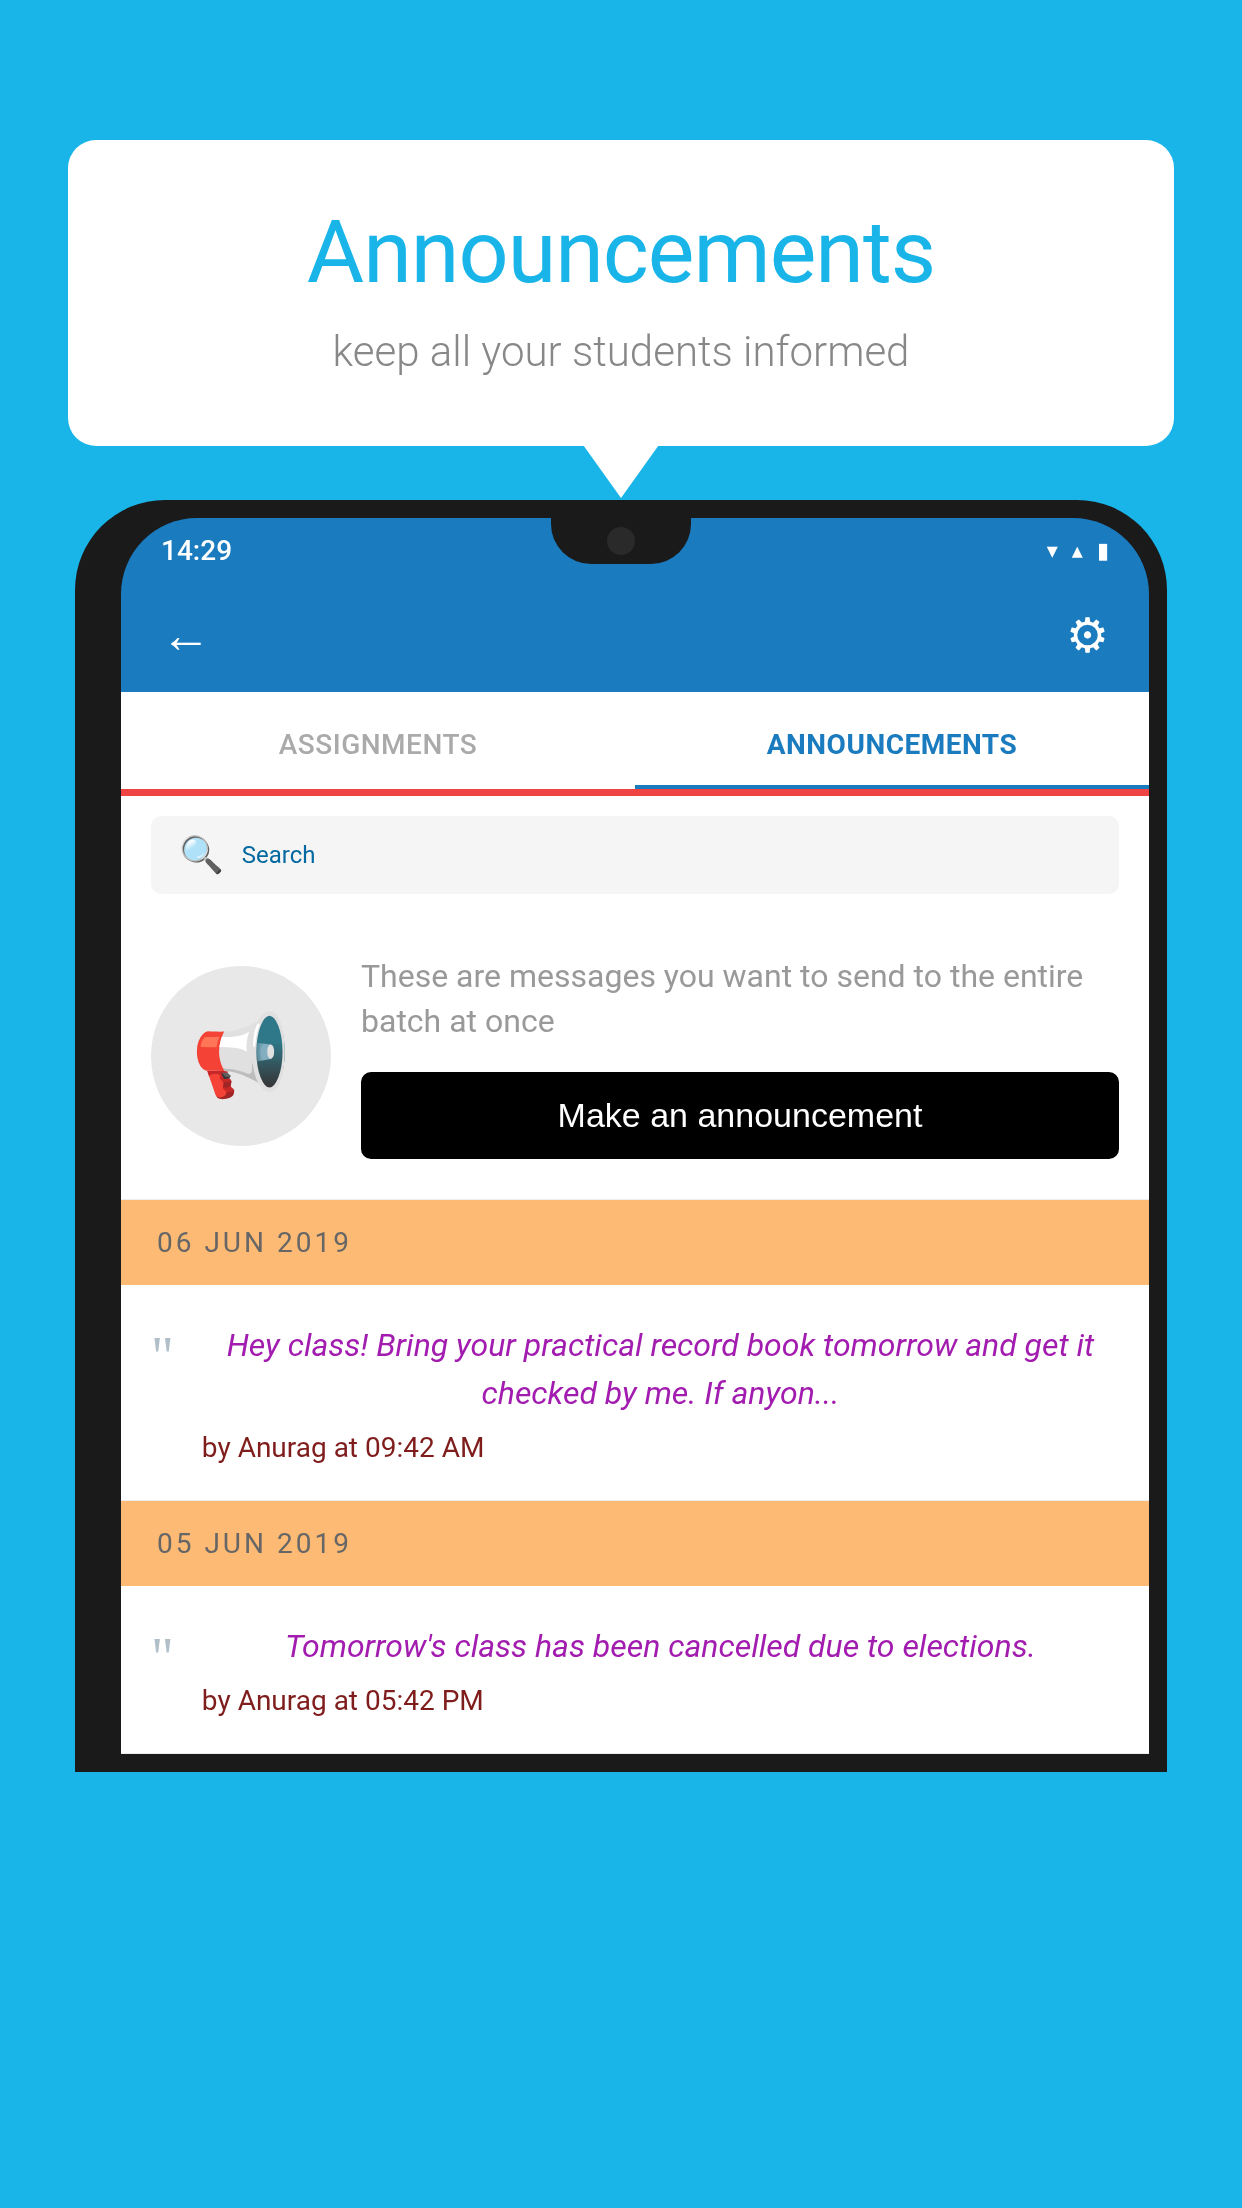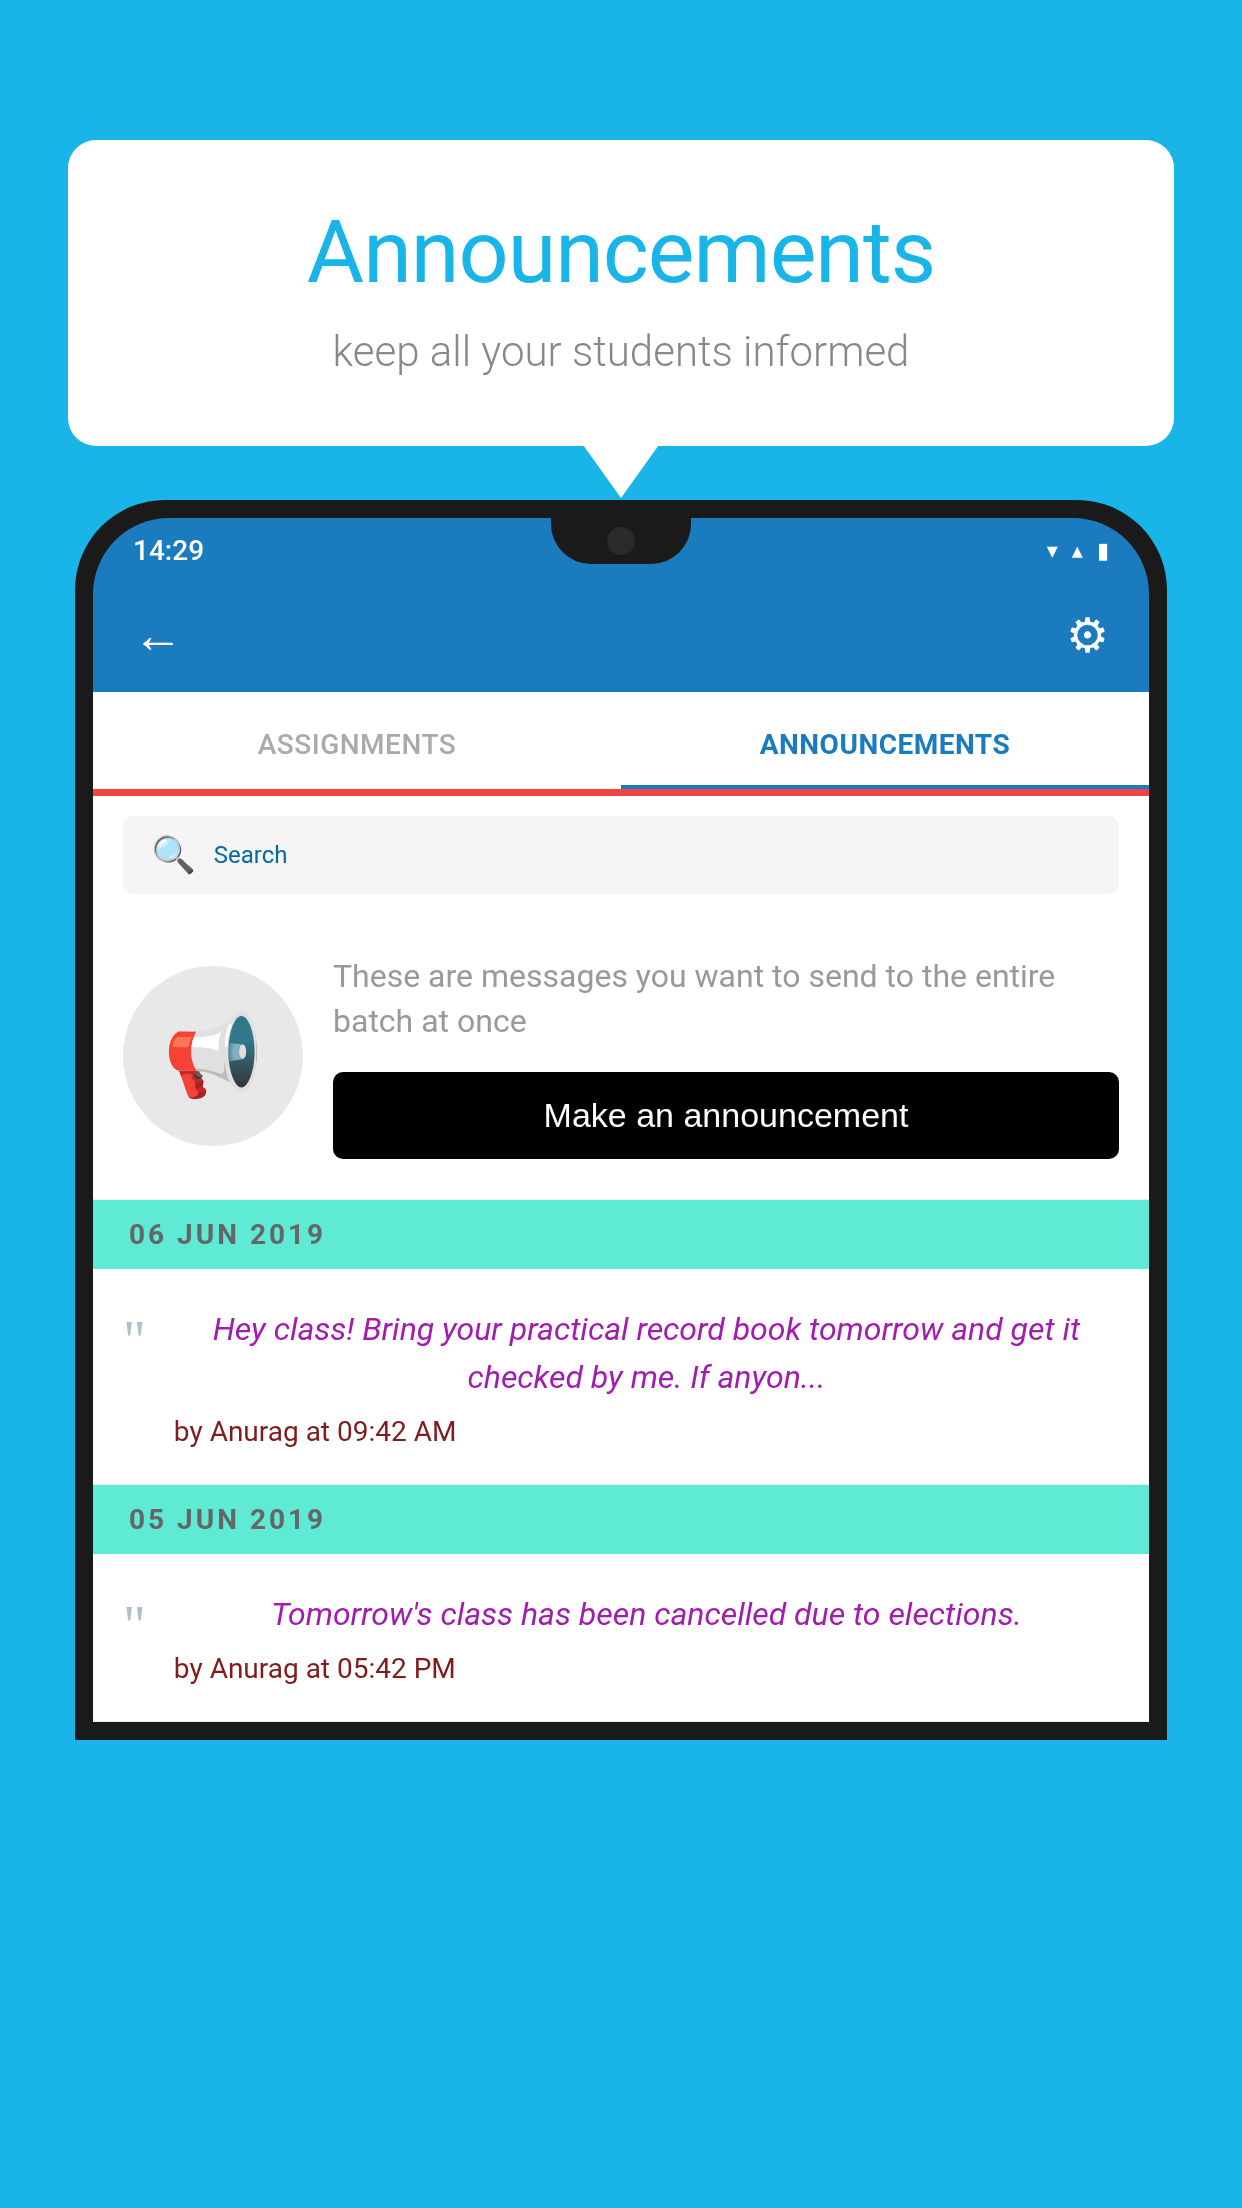--- a/index.html
+++ b/index.html
@@ -75,20 +75,21 @@
       padding: 18px;
       position: relative;
       width: 100%;
     }
 
     .phone-inner {
       background: #1a1a1a;
       border-radius: 76px 76px 0 0;
       overflow: hidden;
       position: relative;
+      margin-left: 28px;
     }
 
     
     .status-bar {
       background: #1a7bbf;
       height: 64px;
       display: flex;
       align-items: center;
       padding: 0 40px;
       justify-content: space-between;
@@ -265,26 +266,26 @@
       border-radius: 10px;
       padding: 24px 40px;
       font-size: 34px;
       font-weight: 500;
       cursor: pointer;
       width: 100%;
     }
 
     
     .date-section {
-      background: #5eead4;
-      padding: 18px 36px;
+      background: #fdba74;
+      padding: 26px 36px;
       font-size: 28px;
       color: #666;
       letter-spacing: 3px;
-      font-weight: 700;
+      font-weight: 400;
     }
 
     
     .announcement-item {
       background: white;
       padding: 36px 30px;
       display: flex;
       align-items: flex-start;
       gap: 28px;
       border-bottom: 1px solid #eee;

